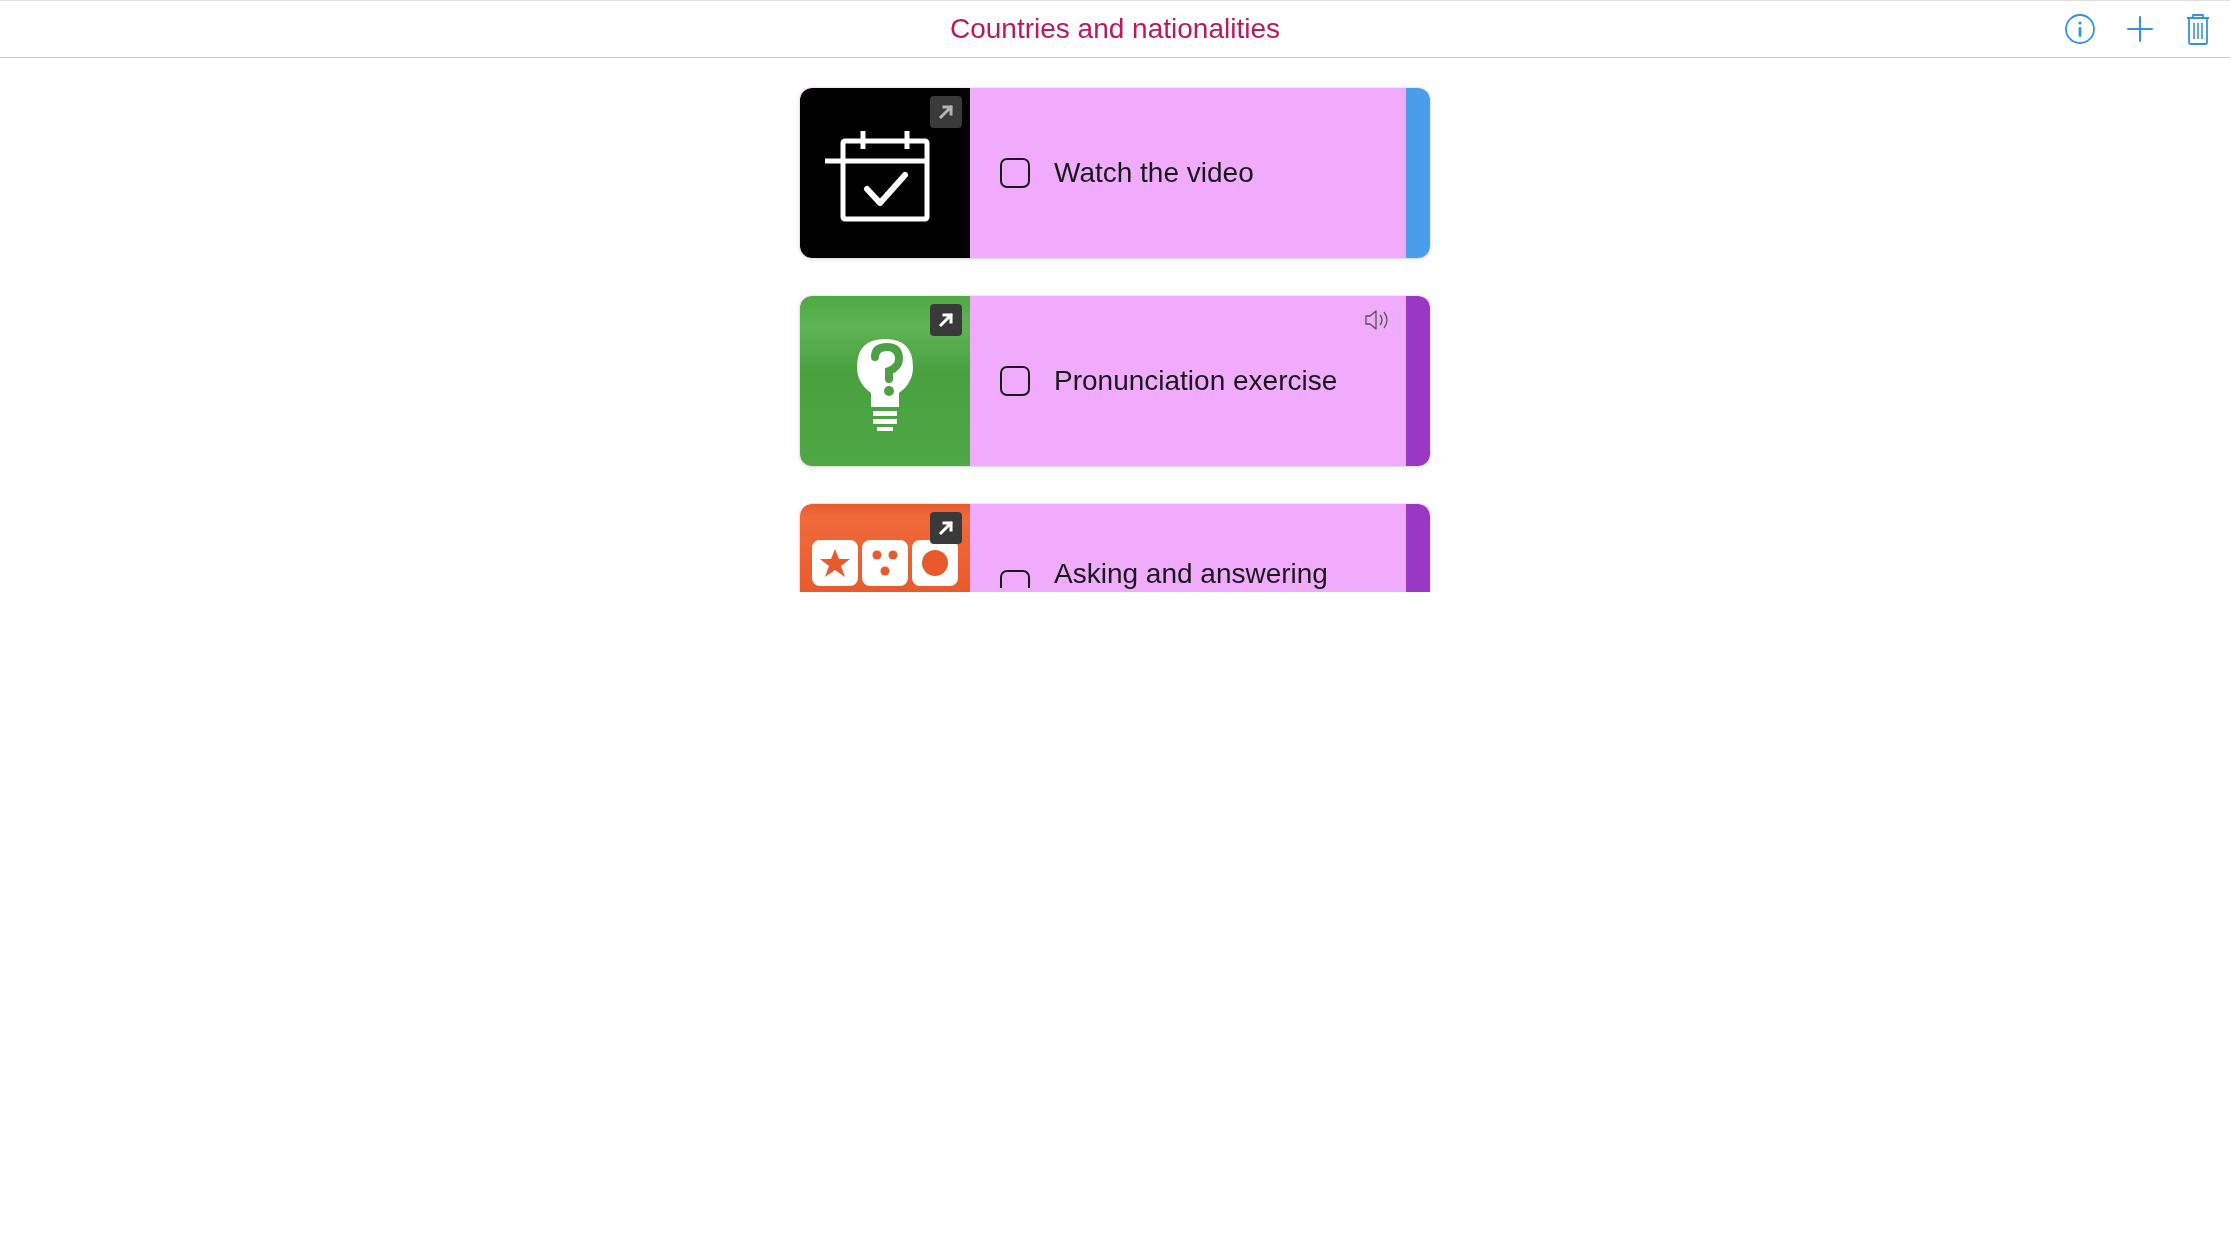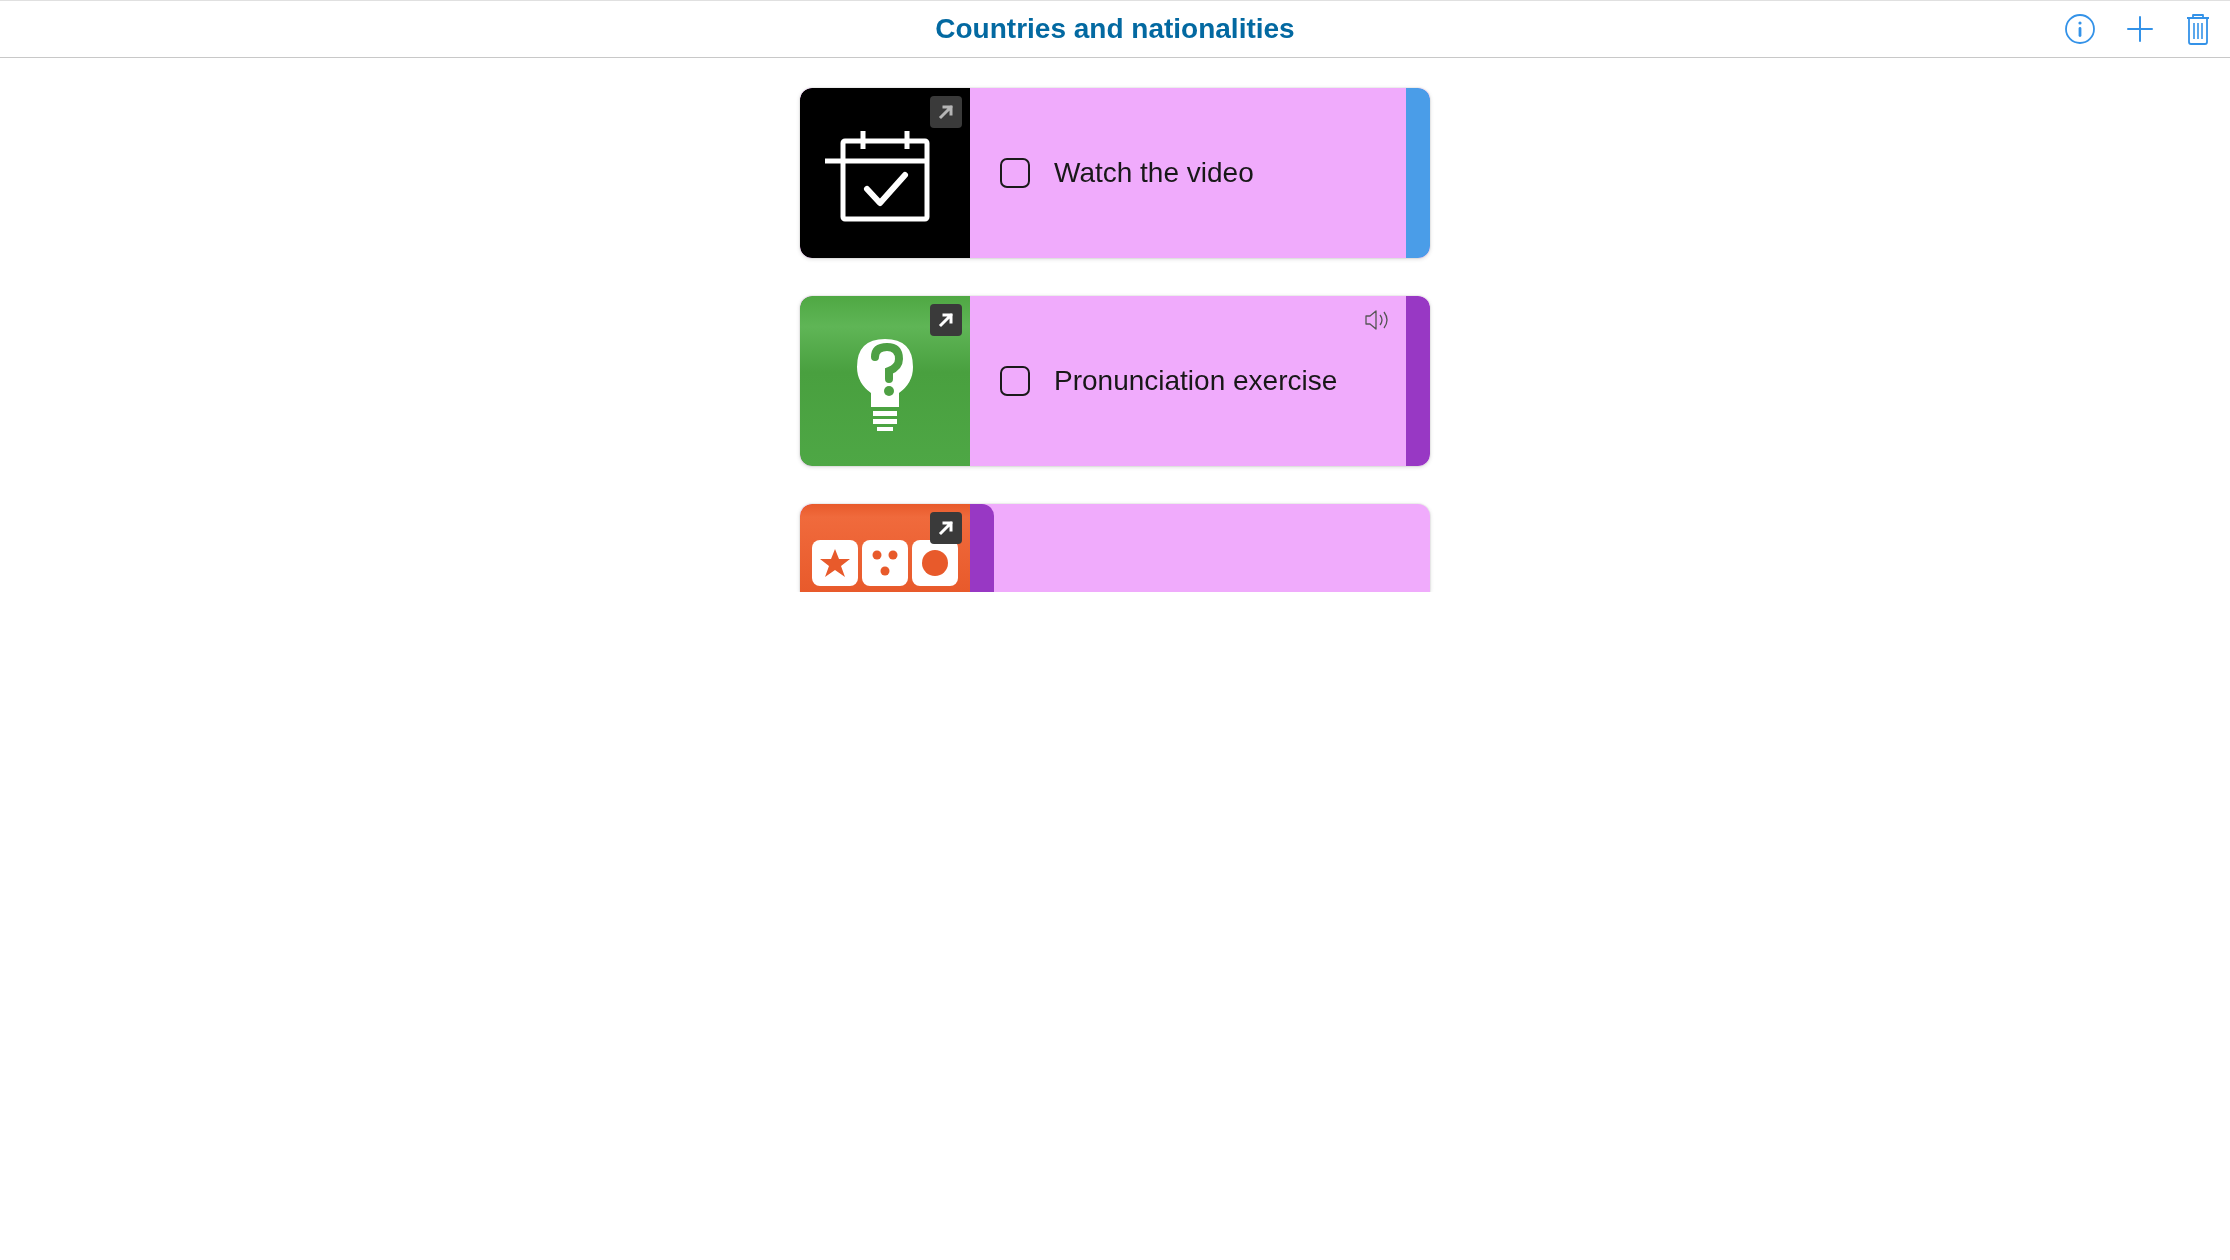--- a/index.html
+++ b/index.html
@@ -16,23 +16,23 @@
       display: flex;
       align-items: center;
       justify-content: center;
       height: 58px;
       border-top: 1px solid #e0e0e0;
       border-bottom: 1px solid #c8c8c8;
       position: relative;
       background: #ffffff;
     }
     .header-title {
-      color: #0369a1;
+      color: #be185d;
       font-size: 28px;
-      font-weight: 700;
+      font-weight: 400;
     }
     .header-actions {
       position: absolute;
       right: 18px;
       display: flex;
       align-items: center;
       gap: 28px;
     }
     .icon-btn {
       cursor: pointer;
@@ -258,16 +258,20 @@
             <circle cx="17" cy="17" r="13" fill="#e85a2b"></circle>
           </svg>
         </div>
       </div>
       <div class="expand-badge">
         <svg width="20" height="20" viewBox="0 0 20 20">
           <path d="M5 15 L15 5 M8 5 L15 5 L15 12" fill="none" stroke="#ffffff" stroke-width="3" stroke-linecap="square"></path>
         </svg>
       </div>
     </div>
+    <div class="card-body">
+      <div class="checkbox"></div>
+      <div class="card-title">Asking and answering</div>
+    </div>
     <div class="card-stripe stripe-purple"></div>
   </div>
 
 </div>
 
 </body></html>

